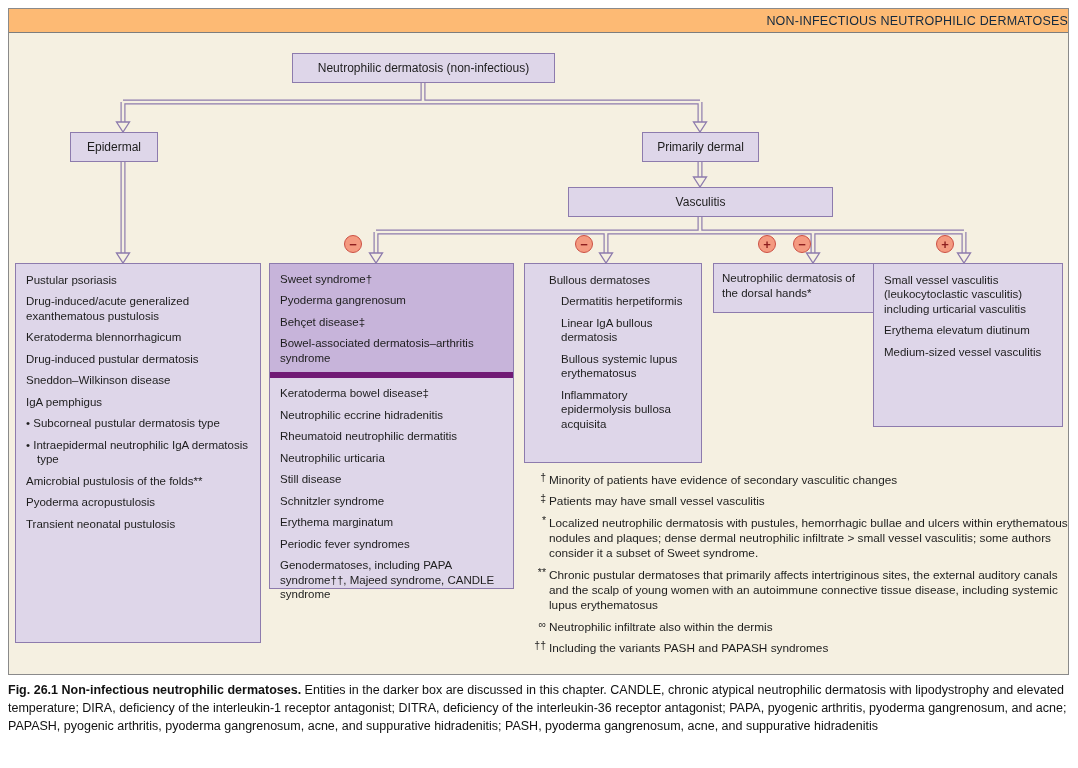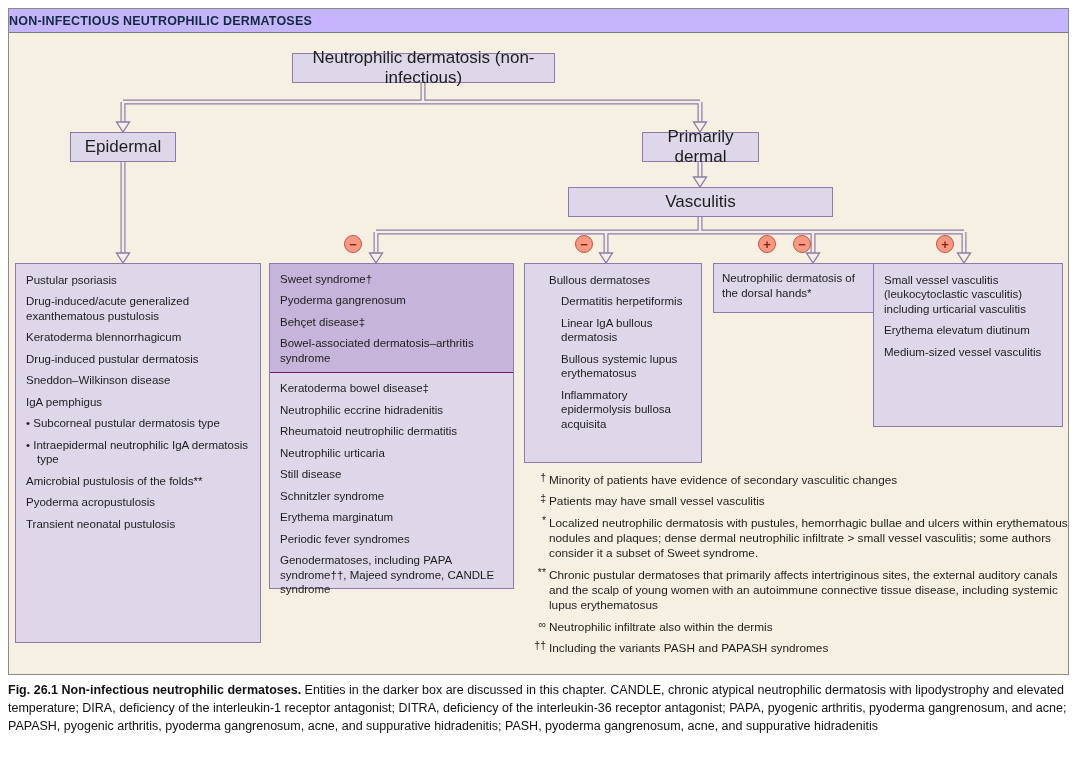--- a/index.html
+++ b/index.html
@@ -3,39 +3,39 @@
 <meta charset="utf-8">
 <style>
   html,body { margin:0; padding:0; background:#ffffff; }
   body { font-family:"Liberation Sans", sans-serif; color:#1d1d1d; }
   .page { position:relative; width:1078px; height:768px; background:#ffffff; overflow:hidden; }
 
   .figure { position:absolute; left:8px; top:8px; width:1061px; height:667px;
             background:#f5f0e1; border:1px solid #8a8a8a; box-sizing:border-box; }
 
   .header-bar { position:absolute; left:0; top:0; right:0; height:23px;
-                background:#c4b5fd; border-bottom:1px solid #7d7d7d;
-                display:flex; align-items:center; justify-content:flex-start;
-                font-weight:bold; font-size:12.5px; color:#13293f; letter-spacing:.2px; z-index:2; }
+                background:#fdba74; border-bottom:1px solid #7d7d7d;
+                display:flex; align-items:center; justify-content:flex-end;
+                font-weight:normal; font-size:12.5px; color:#13293f; letter-spacing:.2px; z-index:2; }
 
   .connectors { position:absolute; left:0; top:0; z-index:1; }
 
   .box { position:absolute; background:#ded6e9; border:1px solid #8d7bad;
          box-sizing:border-box; z-index:2; }
   .node { display:flex; align-items:center; justify-content:center;
-          font-size:17px; text-align:center; padding:2px 6px; }
+          font-size:12px; text-align:center; padding:2px 6px; }
 
   .list-box { padding:9px 8px 8px 10px; font-size:11.5px; line-height:1.26; }
   .li { margin-bottom:7px; }
   .li:last-child { margin-bottom:0; }
   .li.bullet { padding-left:11px; text-indent:-11px; }
   .li.ind { padding-left:12px; }
 
   .split-box { padding:0; }
-  .sec-top { background:#c7b4da; border-bottom:1px solid #701a75;
+  .sec-top { background:#c7b4da; border-bottom:6px solid #701a75;
              padding:8px 8px 7px 10px; font-size:11.5px; line-height:1.26; }
   .sec-bottom { padding:8px 8px 7px 10px; font-size:11.5px; line-height:1.26; }
 
   .plain-box { padding:7px 8px; font-size:11.5px; line-height:1.3; }
 
   .circle { position:absolute; width:18px; height:18px; border-radius:50%;
             background:#f49a80; border:1.5px solid #cc5044; box-sizing:border-box;
             display:flex; align-items:center; justify-content:center;
             font-size:13px; font-weight:bold; color:#8e1f1f; z-index:3; line-height:1; }
 
@@ -87,21 +87,21 @@
       <span>−</span>
     </div>
     <div class="circle" style="left:927px; top:226px;">
       <span>+</span>
     </div>
 
     <div class="box node" style="left:283px; top:44px; width:263px; height:30px;">
       <span>Neutrophilic dermatosis (non-infectious)</span>
     </div>
 
-    <div class="box node" style="left:61px; top:123px; width:106px; height:30px;">
+    <div class="box node" style="left:61px; top:123px; width:88px; height:30px;">
       <span>Epidermal</span>
     </div>
 
     <div class="box node" style="left:633px; top:123px; width:117px; height:30px;">
       <span>Primarily dermal</span>
     </div>
 
     <div class="box node" style="left:559px; top:178px; width:265px; height:30px;">
       <span>Vasculitis</span>
     </div>

